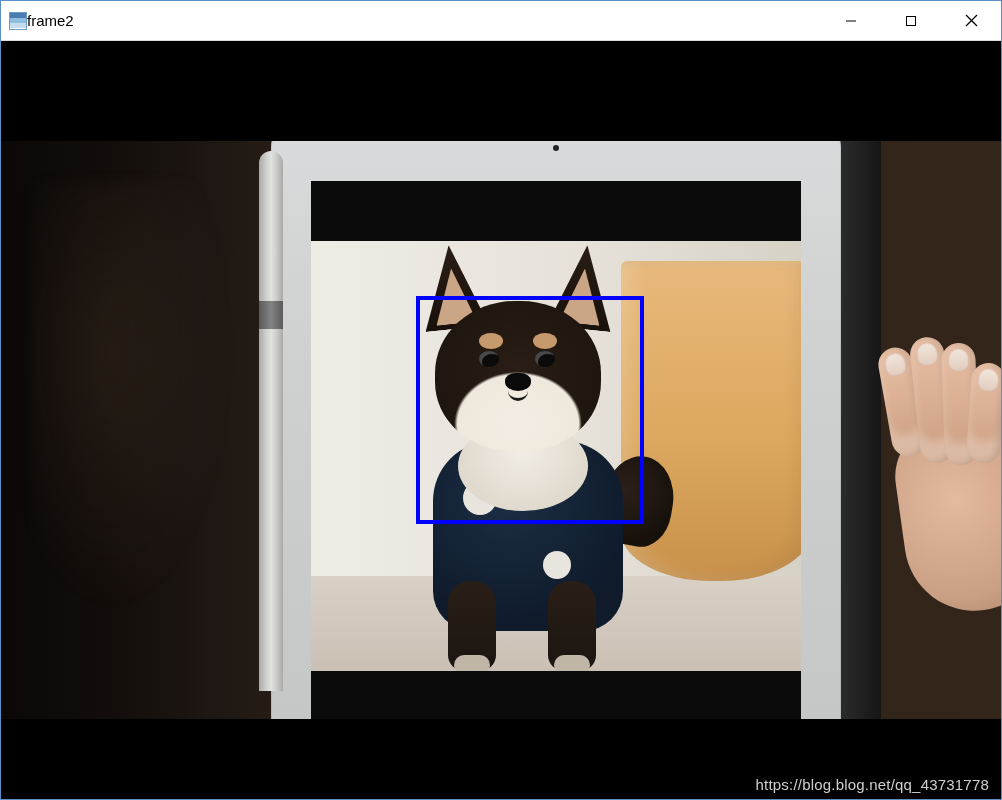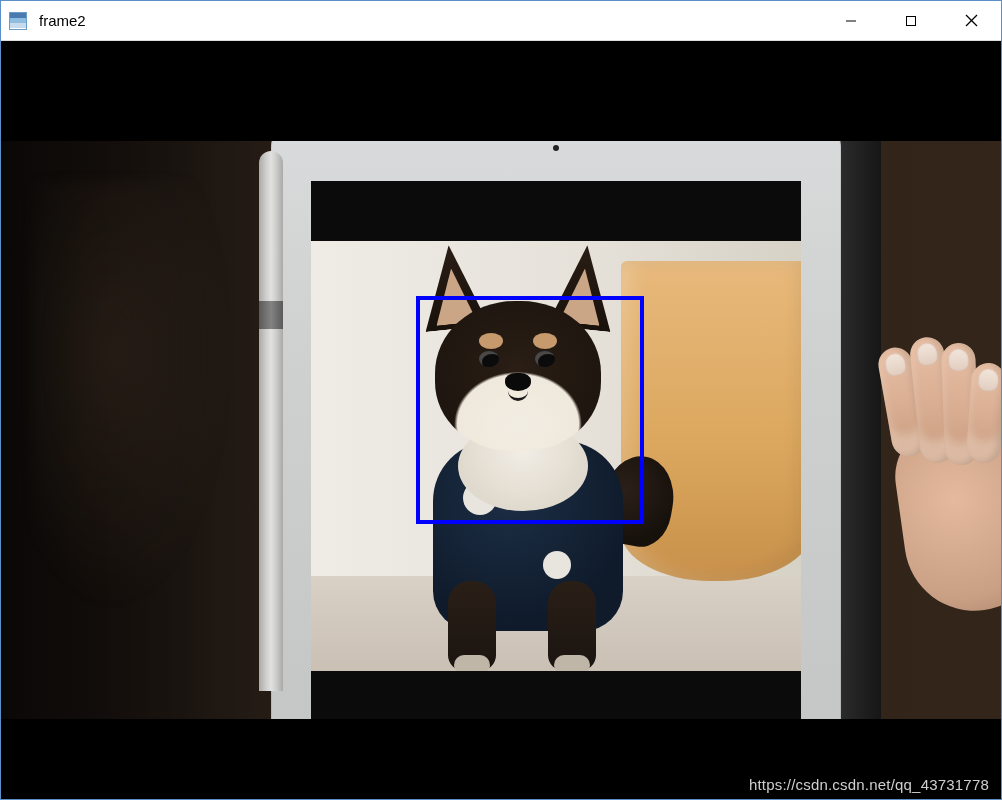--- a/index.html
+++ b/index.html
@@ -23,21 +23,21 @@
       height: 40px;
       display: flex;
       align-items: center;
       background: #fff;
       border-bottom: 1px solid #ddd;
     }
     .titlebar-left {
       display: flex;
       align-items: center;
       padding-left: 8px;
-      gap: 12px;
+      gap: 0;
     }
     .app-icon {
       width: 18px;
       height: 18px;
       display: flex;
       flex-direction: column;
       border: 1px solid #6a9cc5;
     }
     .app-icon .bar1 { flex:1; background:#4a7bb0; }
     .app-icon .bar2 { flex:1; background:#8fbde0; }
@@ -394,15 +394,15 @@
             <span class="nail"></span>
           </div>
         <div class="finger f4">
             <span class="nail"></span>
           </div>
       </div>
     </div>
 
     <div class="detect-rect" id="detect-rect" style="left: 415px; top: 255px; width: 228px; height: 228px; border-color: rgb(0, 0, 255);"></div>
 
-    <div class="watermark">https://csdn.csdn.net/qq_43731778</div>
+    <div class="watermark">https://blog.blog.net/qq_43731778</div>
   </div>
 </div>
 
 </body></html>

